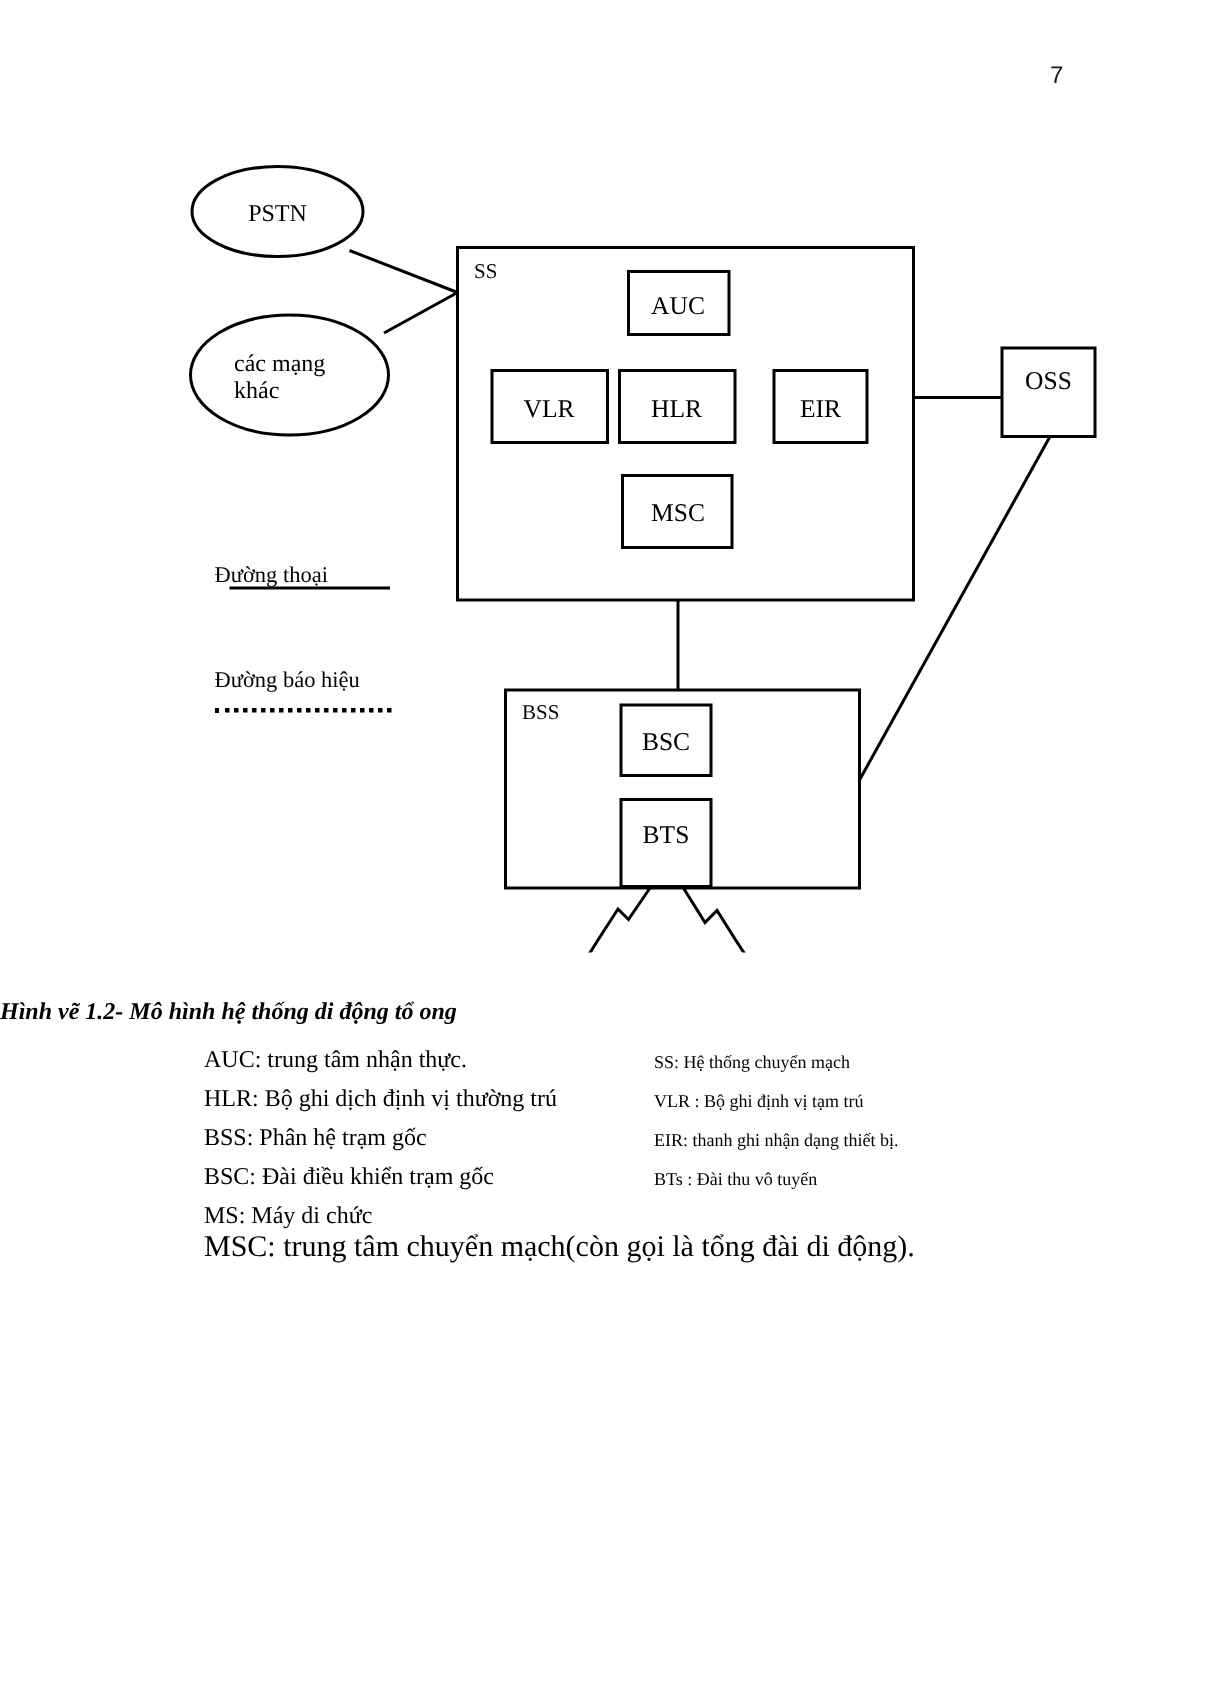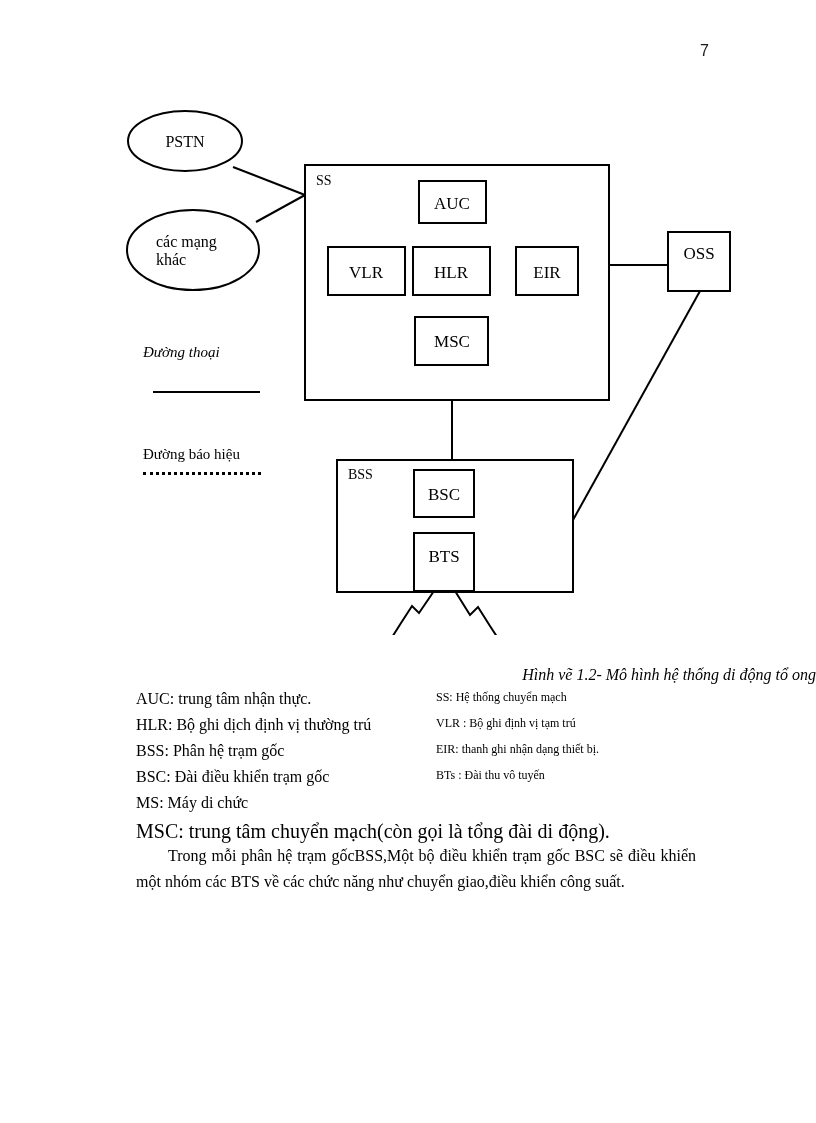--- a/index.html
+++ b/index.html
@@ -71,36 +71,36 @@
   .legend-rule.dotted {
     border-top: 3px dotted #000;
   }
 
   
   #caption {
     position: absolute;
     top: 666px;
     left: 0;
     width: 816px;
-    text-align: right;
-    font-size: 16px;
-    font-weight: normal;
+    text-align: left;
+    font-size: 16px;
+    font-weight: bold;
     font-style: italic;
   }
 
   #abbrev {
     position: absolute;
     top: 690px;
     left: 136px;
     width: 560px;
   }
   .abbrev-row {
     display: flex;
     height: 26px;
-    align-items: flex-start;
+    align-items: flex-end;
   }
   .abbrev-left {
     width: 300px;
     font-size: 16px;
     white-space: nowrap;
   }
   .abbrev-right {
     flex: 1;
     font-size: 12px;
     white-space: nowrap;
@@ -205,21 +205,21 @@
     <ellipse cx="185" cy="66" rx="57" ry="30" fill="#ffffff" stroke="#000" stroke-width="2"></ellipse>
     <text class="dgm-label dgm-ellipse-label" x="185" y="72" text-anchor="middle">PSTN</text>
 
     <ellipse cx="193" cy="175" rx="66" ry="40" fill="#ffffff" stroke="#000" stroke-width="2"></ellipse>
     <text class="dgm-label dgm-ellipse-label" x="156" y="172">các mạng</text>
     <text class="dgm-label dgm-ellipse-label" x="156" y="190">khác</text>
   </svg>
 </div>
 
 <div id="legend">
-  <div class="legend-entry" style="left:143px; top:344px;font-style:italic;">Đường thoại</div>
+  <div class="legend-entry" style="left:143px; top:376px;">Đường thoại</div>
   <div class="legend-rule solid" style="left:153px; top:391px; width:107px;"></div>
 
   <div class="legend-entry" style="left:143px; top:446px;text-align:center;">Đường báo hiệu</div>
   <div class="legend-rule dotted" style="left:143px; top:472px; width:118px;"></div>
 </div>
 
 <div id="caption">Hình vẽ 1.2- Mô hình hệ thống di động tổ ong</div>
 
 <div id="abbrev">
   <div class="abbrev-row">
@@ -238,14 +238,13 @@
     <div class="abbrev-left">BSC: Đài điều khiển trạm gốc</div>
     <div class="abbrev-right">BTs : Đài thu vô tuyến</div>
   </div>
   <div class="abbrev-row">
     <div class="abbrev-left">MS: Máy di chức</div>
   </div>
   <div class="abbrev-full">MSC: trung tâm chuyển mạch(còn gọi là tổng đài di động).</div>
 </div>
 
 <div id="body-text">
-  <p>Trong mỗi phân hệ trạm gốcBSS,Một bộ điều khiển trạm gốc BSC sẽ điều khiển một nhóm các BTS về các chức năng như chuyển giao,điều khiển công suất.</p>
 </div>
 
 </body></html>

